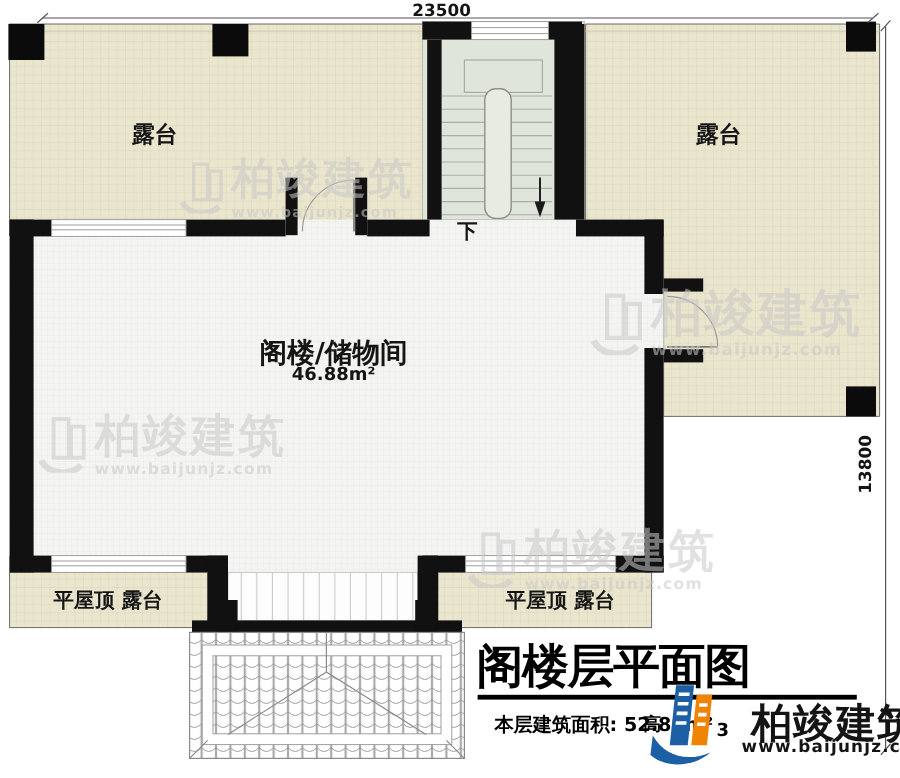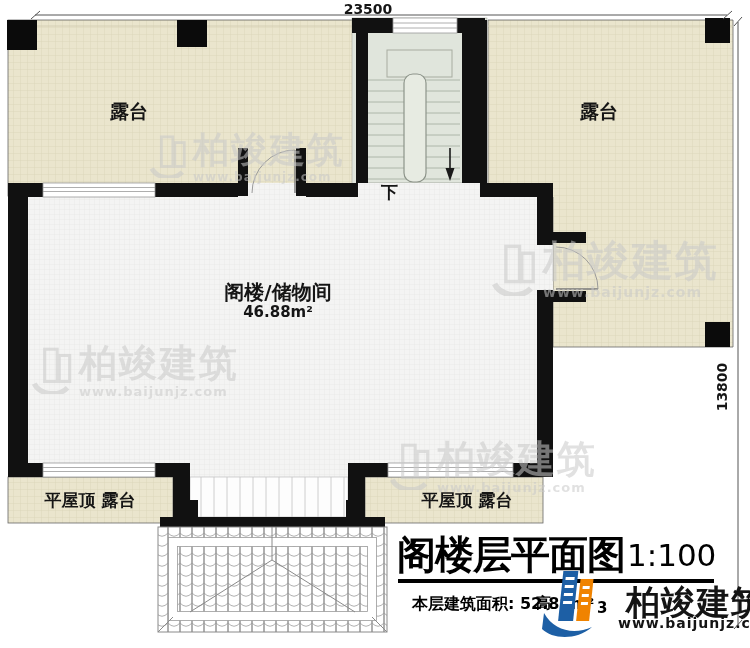--- a/index.html
+++ b/index.html
@@ -213,31 +213,30 @@
         <rect x="28" y="11" width="10" height="25" fill="none" stroke="#c9c9c9" stroke-width="3"></rect>
       </svg>
     <div class="wm-texts">
       <span class="wm-name" style="font-size:38px;">柏竣建筑</span>
       <span class="wm-url" style="font-size:13px;">www.baijunjz.com</span>
     </div>
   </div>
 
   <div class="lbl" style="left:110px; top:99px; font-size:19px;">露台</div>
   <div class="lbl" style="left:580px; top:99px; font-size:19px;">露台</div>
-  <div class="lbl center" style="left:198px; top:279px; width:160px; font-size:20px;">阁楼/储物间</div>
+  <div class="lbl center" style="left:198px; top:279px; width:160px; font-size:23px;">阁楼/储物间</div>
   <div class="lbl center" style="left:198px; top:303px; width:160px; font-size:15px;">46.88m²</div>
   <div class="lbl" style="left:381px; top:181px; font-size:17px;">下</div>
   <div class="lbl center" style="left:25px; top:489px; width:130px; font-size:17px;">平屋顶 露台</div>
   <div class="lbl center" style="left:402px; top:489px; width:130px; font-size:17px;">平屋顶 露台</div>
 
   <div class="lbl center dim-top">23500</div>
   <div class="lbl center dim-right">13800</div>
 
   <div class="plan-title">阁楼层平面图</div>
-  <div class="plan-scale">1:100</div>
   <div class="title-underline"></div>
   <div class="area-note">本层建筑面积: 52.88m²</div>
   <span class="frag frag-1">高</span>
   <span class="frag frag-2">3</span>
 
   <div class="logo">
     <svg class="logo-icon" width="62" height="74" viewBox="0 0 62 74">
       <g transform="skewX(-6) translate(6,0)">
         <rect x="18" y="6" width="15" height="50" fill="#1d5fa5"></rect>
         <rect x="21" y="12" width="9" height="3" fill="#fff"></rect>

